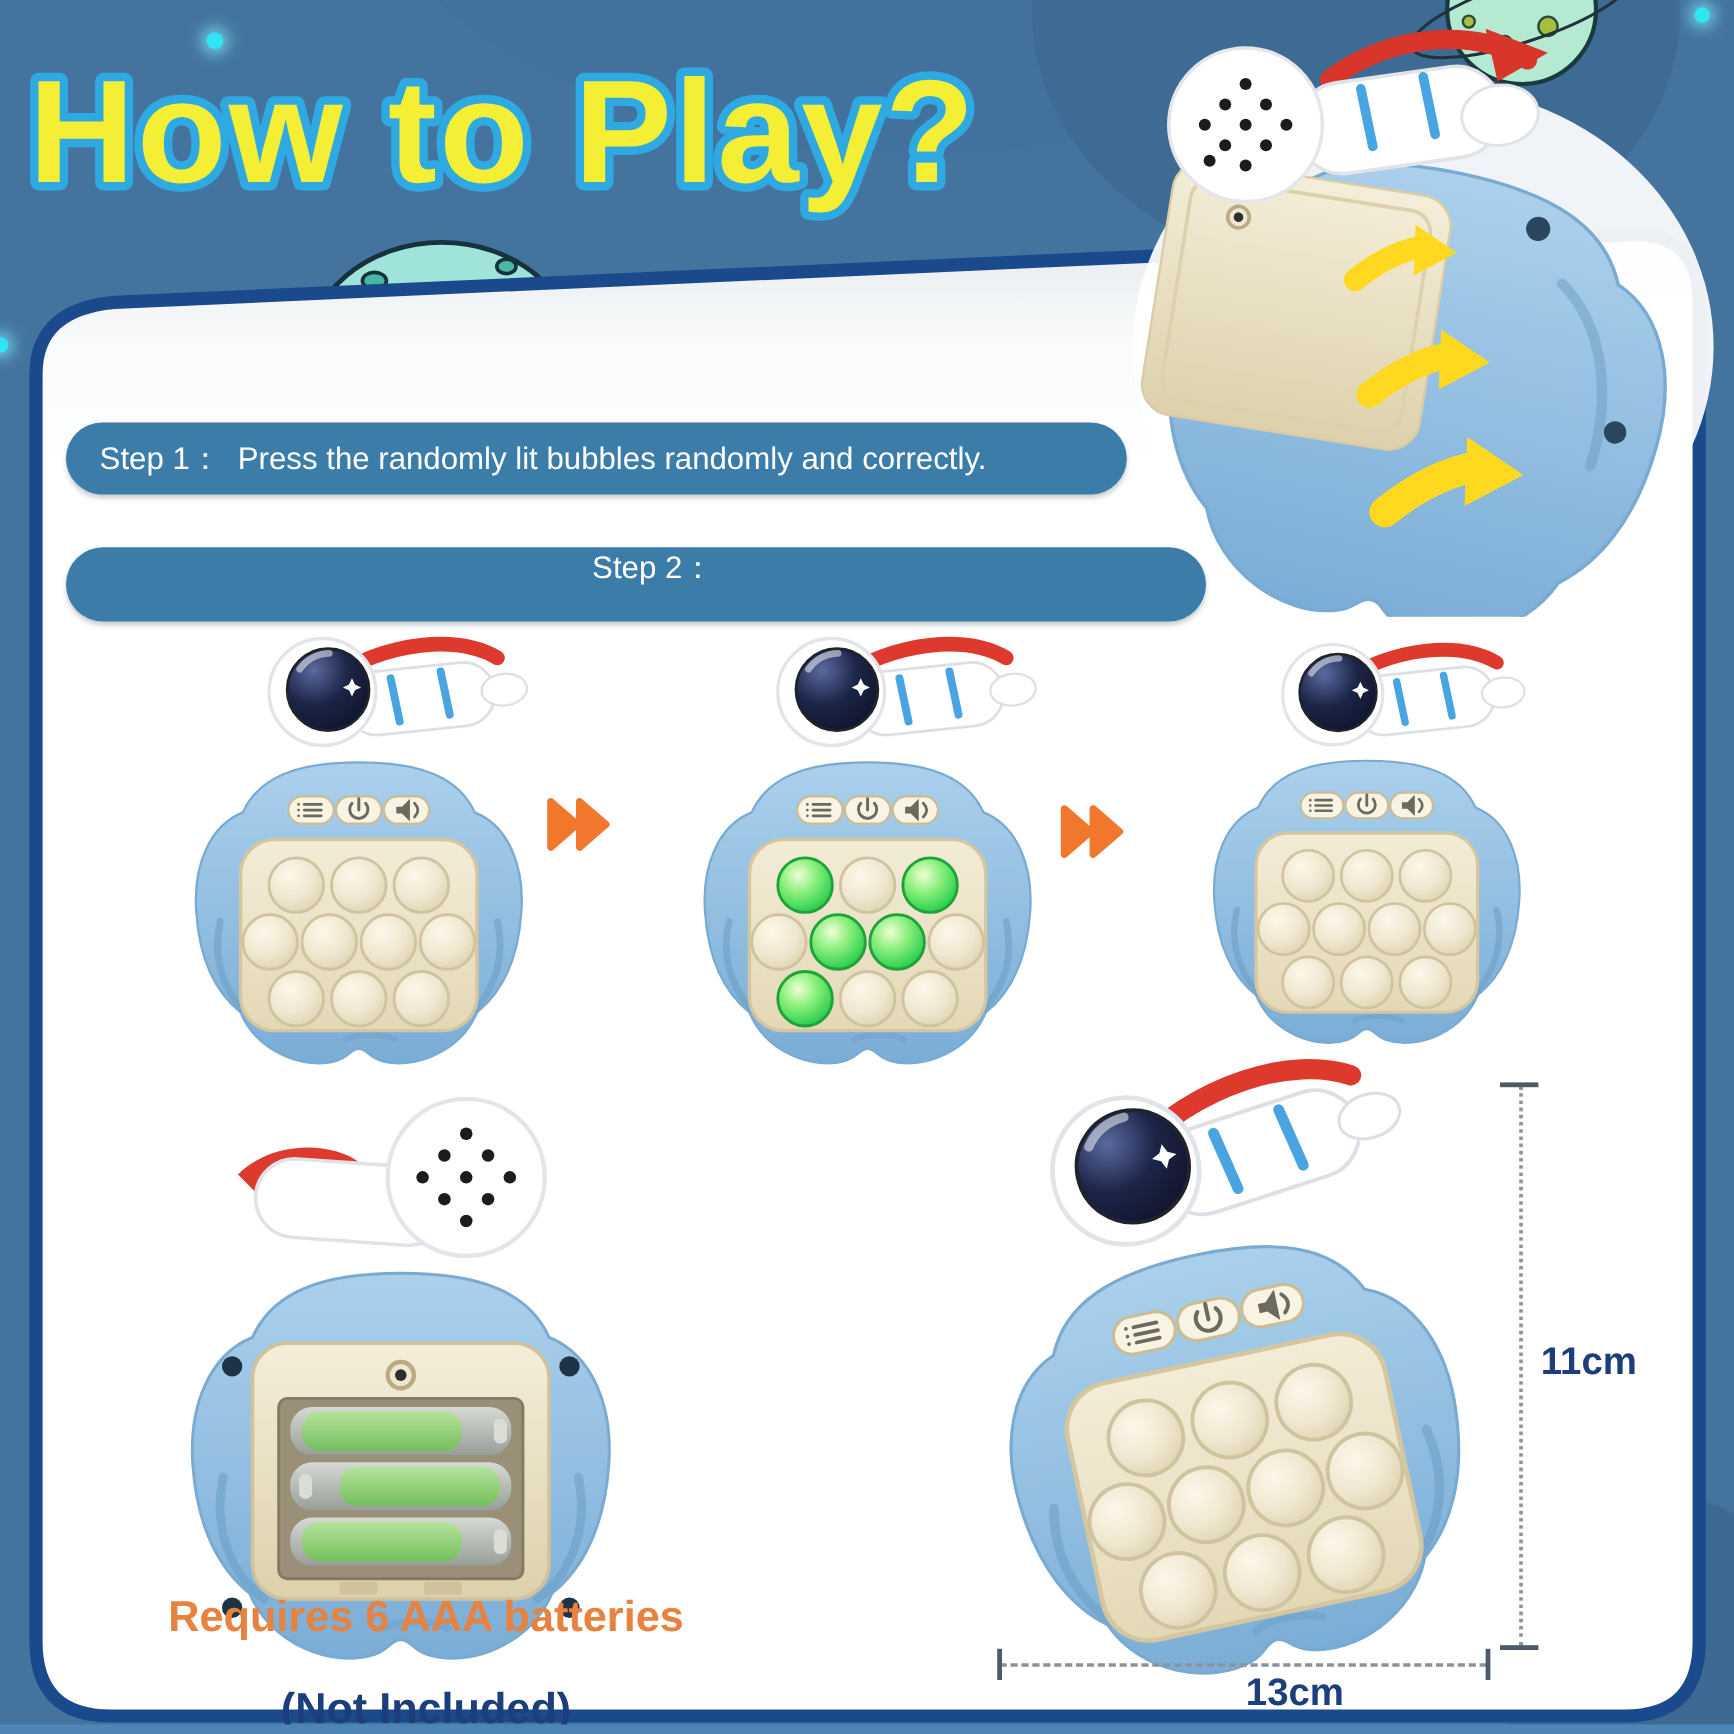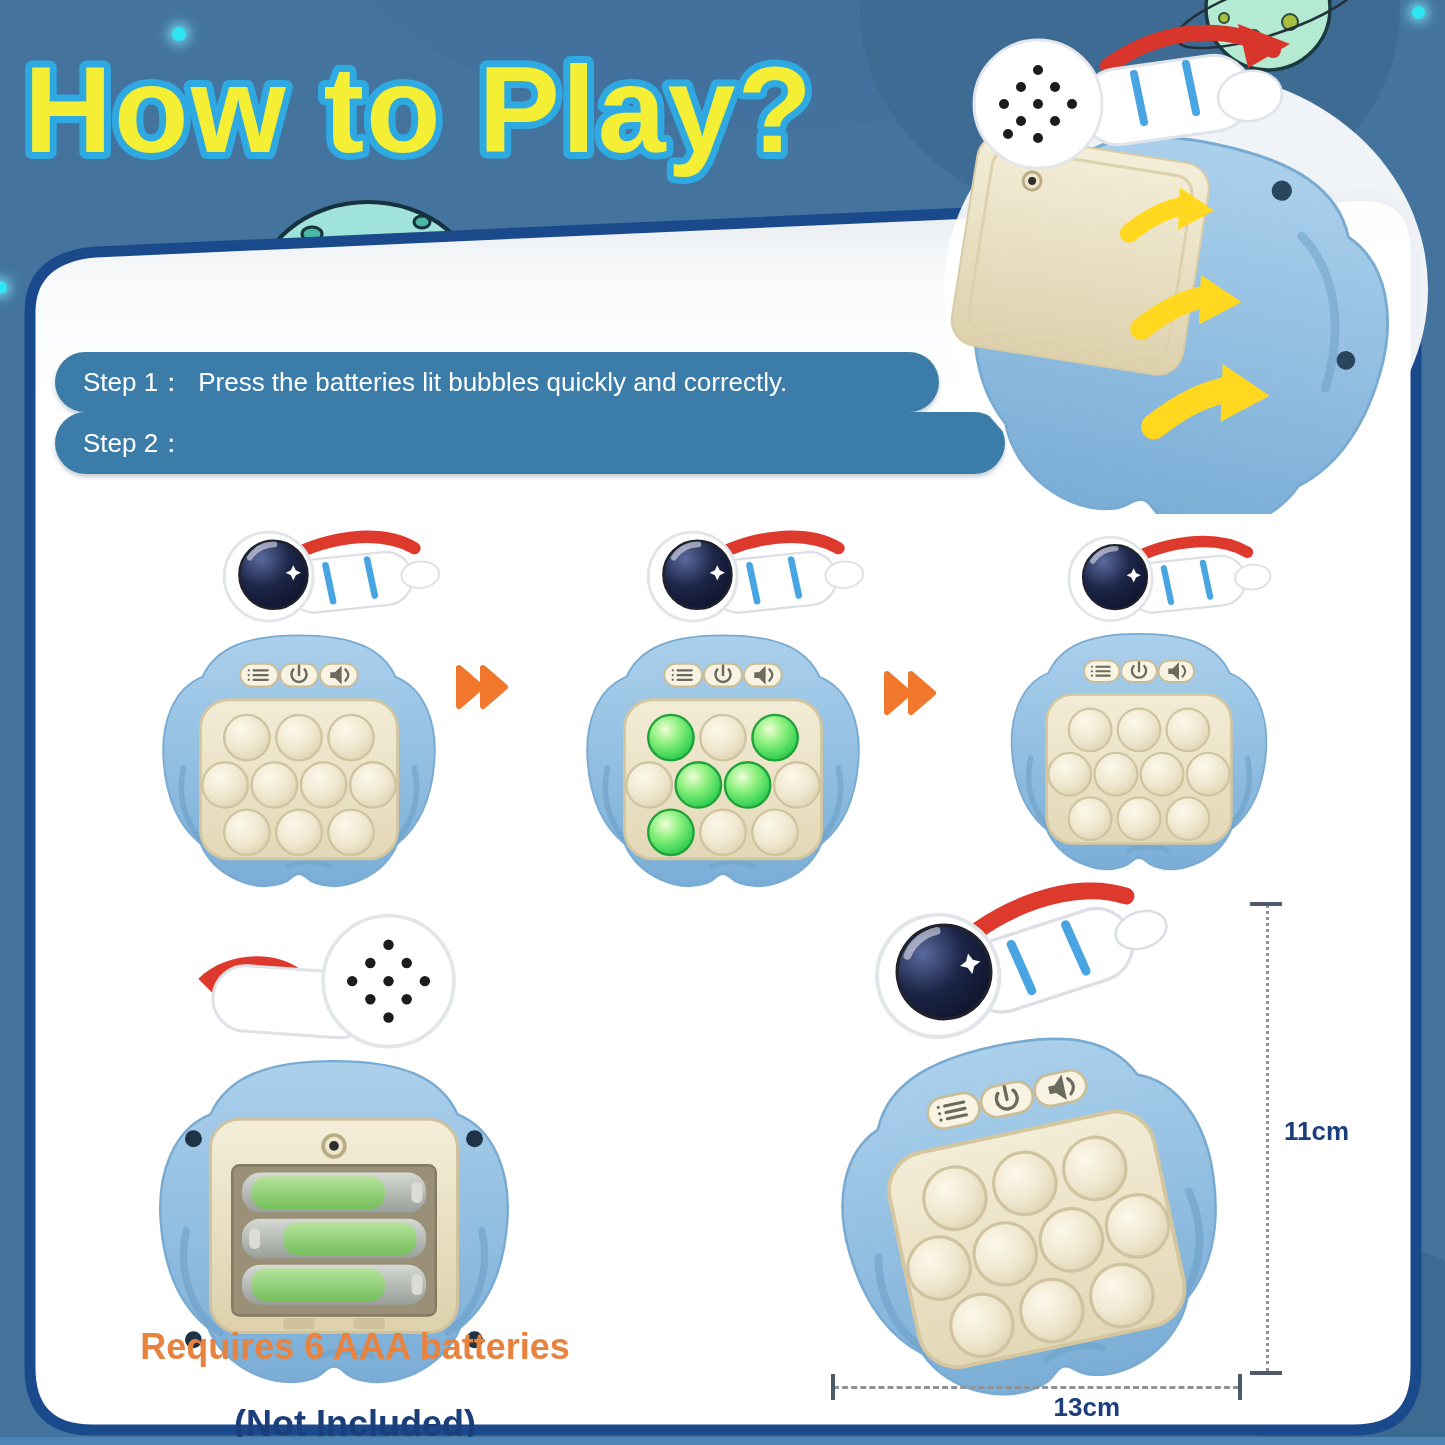--- a/index.html
+++ b/index.html
@@ -18,21 +18,21 @@
   
   #title-svg{position:absolute;left:14px;top:34px;width:910px;height:155px;z-index:4;}
   
   .pill{position:absolute;z-index:4;background:#3b7ca9;border-radius:32px;
         display:flex;align-items:center;color:#fff;font-size:26px;
         padding:0 0 0 28px;box-sizing:border-box;
         box-shadow:0 3px 4px rgba(20,50,80,.25);}
   .pill .lbl{white-space:pre;}
   .pill .txt{margin-left:14px;white-space:pre;}
   #pill1{left:55px;top:352px;width:884px;height:60px;}
-  #pill2{left:55px;top:412px;width:950px;height:62px;}
+  #pill2{left:55px;top:456px;width:950px;height:62px;flex-direction:column;}
   
   .dev{position:absolute;z-index:4;}
   .dev svg{width:100%;height:auto;display:block;}
   #dev1{left:138px;top:516px;width:322px;}
   #dev2{left:562px;top:516px;width:322px;}
   #dev3{left:988px;top:522px;width:302px;}
   .ffwd{position:absolute;z-index:4;width:62px;height:54px;}
   #arrow1{left:452px;top:660px;}
   #arrow2{left:880px;top:666px;}
   
@@ -40,21 +40,21 @@
   #bigdev{left:796px;top:880px;width:442px;z-index:4;transform:rotate(-12deg);}
   #hero{position:absolute;left:928px;top:-6px;width:512px;height:520px;z-index:5;}
   
   .dim{z-index:4;}
   #vline{left:1266px;top:904px;height:468px;border-left:3px dotted #8d939b;}
   #vtick-t{left:1250px;top:902px;width:32px;border-top:4px solid #4e5a68;}
   #vtick-b{left:1250px;top:1371px;width:32px;border-top:4px solid #4e5a68;}
   #hline{left:833px;top:1386px;width:406px;border-top:3px dashed #8d939b;}
   #htick-l{left:831px;top:1374px;height:26px;border-left:4px solid #4e5a68;}
   #htick-r{left:1238px;top:1374px;height:26px;border-left:4px solid #4e5a68;}
-  .dim-label{z-index:4;color:#1c3e7b;font-weight:bold;font-size:26px;}
+  .dim-label{z-index:4;color:#1c3e7b;font-weight:bold;font-size:32px;}
   #lbl11{left:1284px;top:1116px;}
   #lbl13{left:955px;top:1392px;width:165px;text-align:right;}
   
   .note{z-index:4;width:470px;left:120px;text-align:center;font-weight:bold;font-size:36px;}
   #note1{top:1326px;color:#e8823f;}
   #note2{top:1403px;color:#1c3e7b;}
   #bottom-strip{left:0;top:1437px;width:1445px;height:8px;background:#4e85b7;z-index:4;}
   #corner-wedge{right:-70px;bottom:-70px;width:270px;height:270px;border-radius:50%;
                 background:#3c6a93;z-index:1;}
 </style>
@@ -137,21 +137,21 @@
   <path d="M95,252 L1352,196 Q1416,190 1416,252 L1416,1368 Q1416,1430 1354,1430
            L92,1430 Q30,1430 30,1368 L30,312 Q30,258 95,252 Z" fill="url(#gPanel)" stroke="#1b4a8c" stroke-width="11" stroke-linejoin="round"></path>
 </svg>
 
 <svg id="title-svg" viewBox="0 0 910 155">
   <text x="10" y="118" font-family="Liberation Sans, sans-serif" font-size="122" font-weight="bold" letter-spacing="2" fill="#f4ee35" stroke="#2ea9e2" stroke-width="14" paint-order="stroke" stroke-linejoin="round">How to Play?</text>
 </svg>
 
 <div id="pill1" class="pill">
   <span class="lbl">Step 1：</span>
-  <span class="txt">Press the batteries lit bubbles quickly and correctly.</span>
+  <span class="txt">Press the randomly lit bubbles randomly and correctly.</span>
 </div>
 <div id="pill2" class="pill">
   <span class="lbl">Step 2：</span>
 </div>
 
 <div id="dev1" class="dev">
     <svg viewBox="0 0 340 410" xmlns="http://www.w3.org/2000/svg">
       <g transform="translate(46,2)">
  <path d="M96,52 C150,16 212,12 246,32" fill="none" stroke="#dd392d" stroke-width="13" stroke-linecap="round"></path>
  <rect x="112" y="40" width="132" height="56" rx="28" fill="#fff" stroke="#dcdfe5" stroke-width="2.5" transform="rotate(-6 178 68)"></rect>

